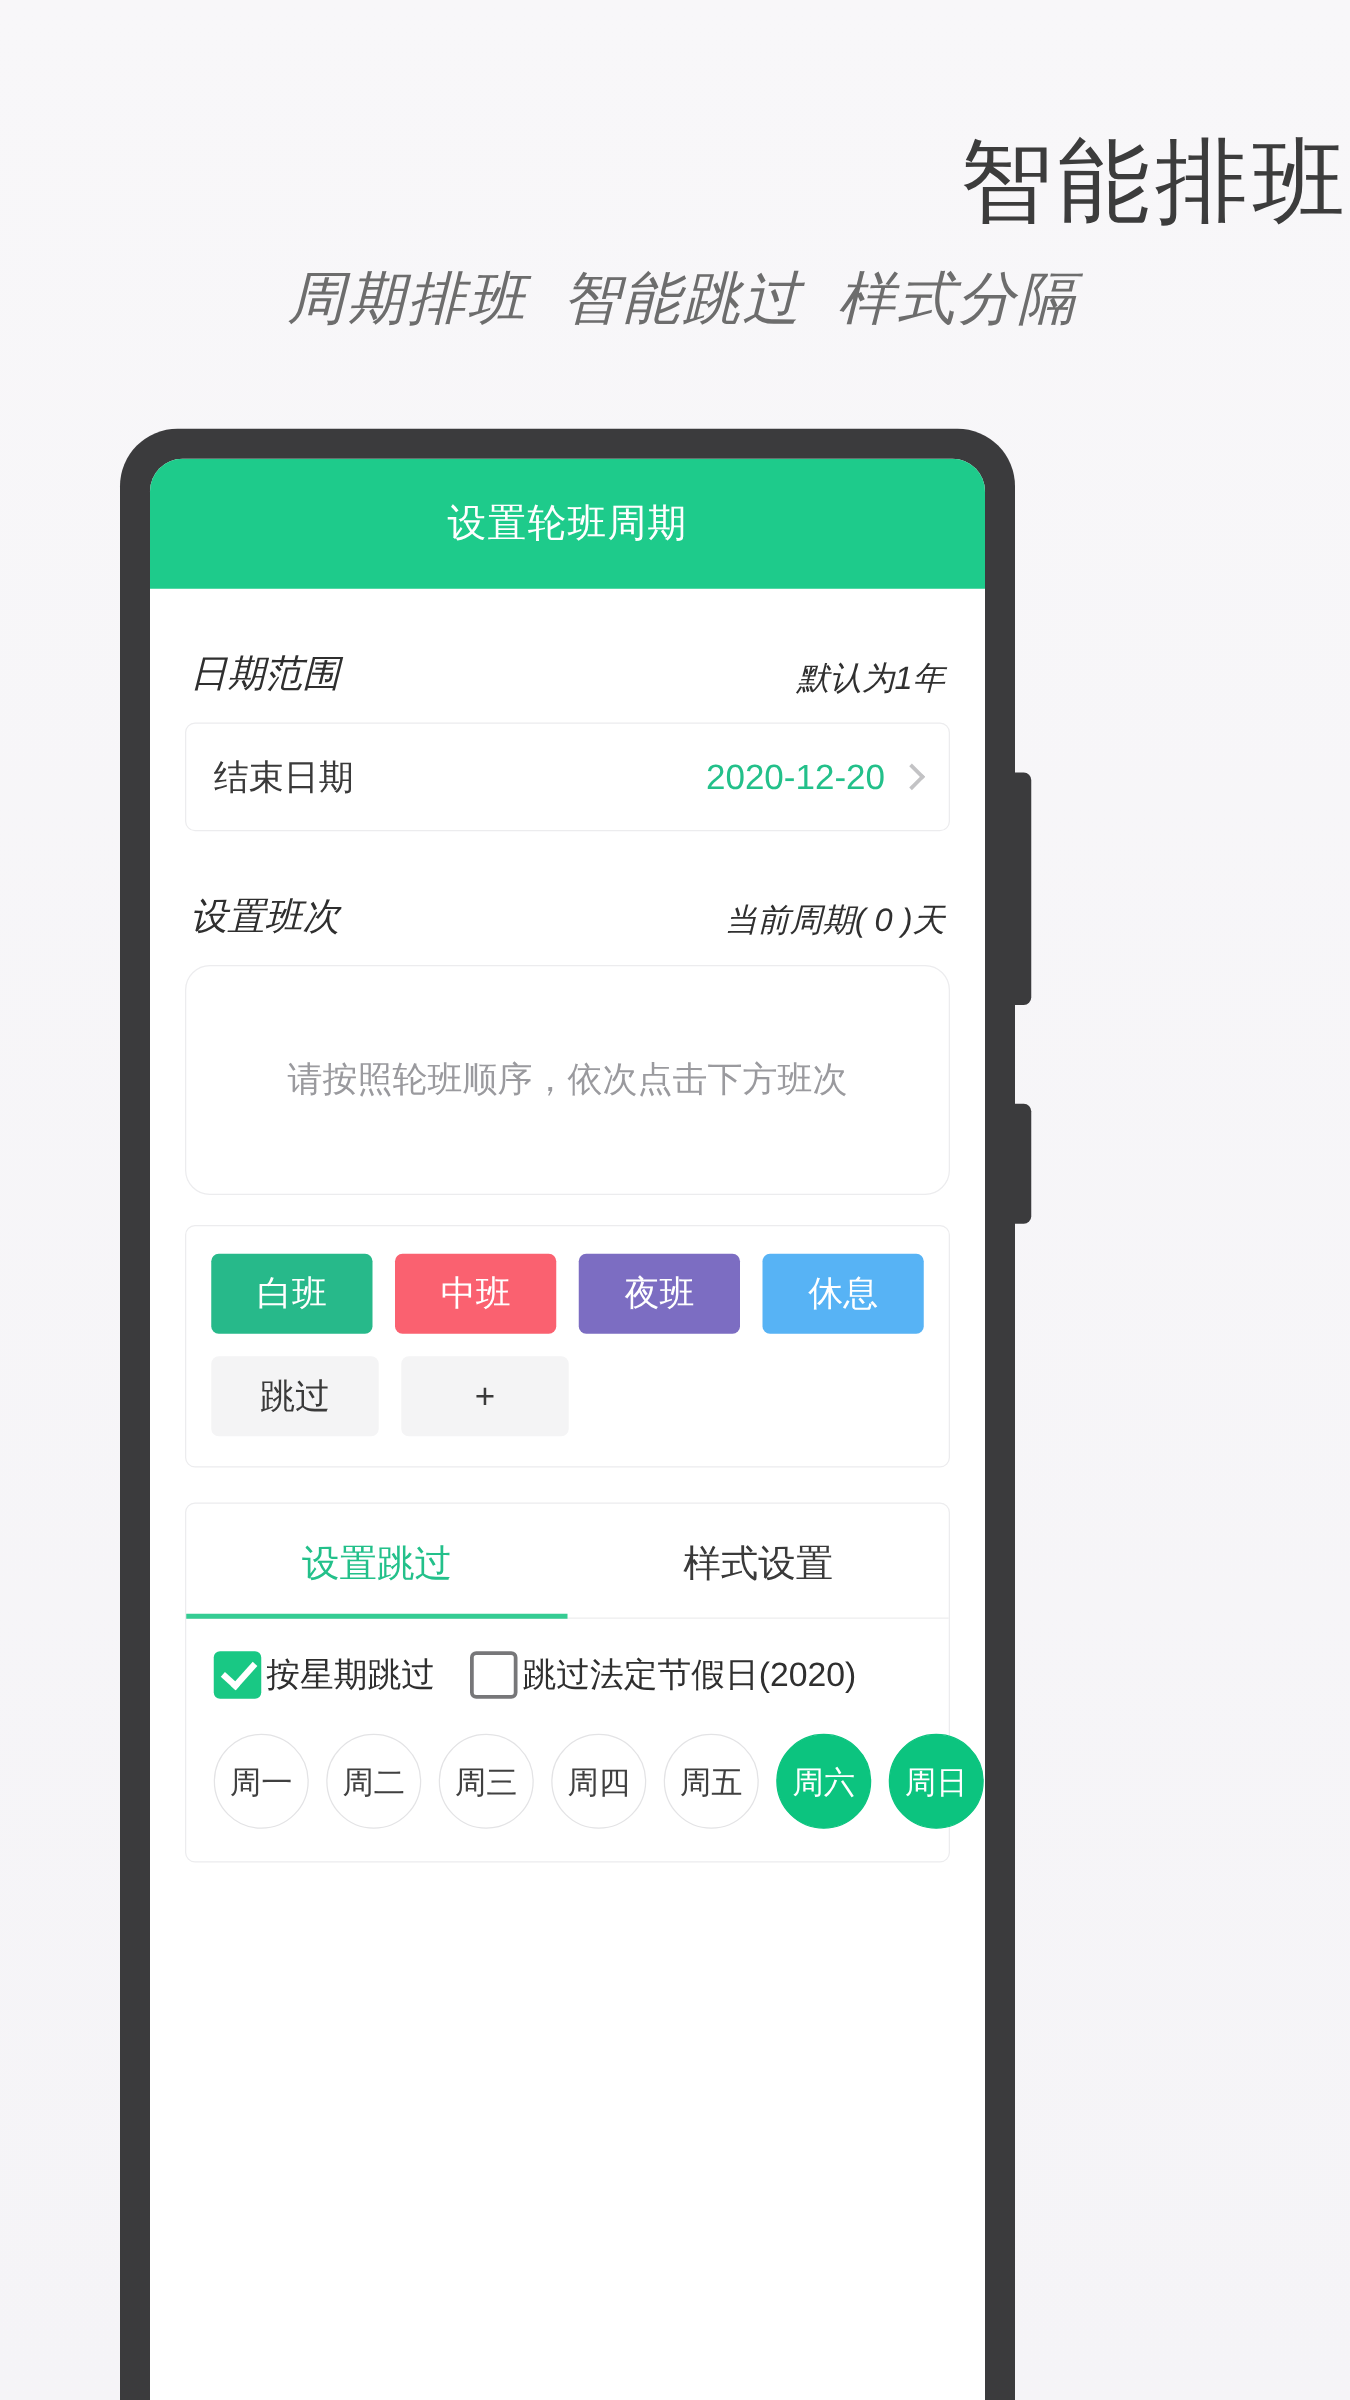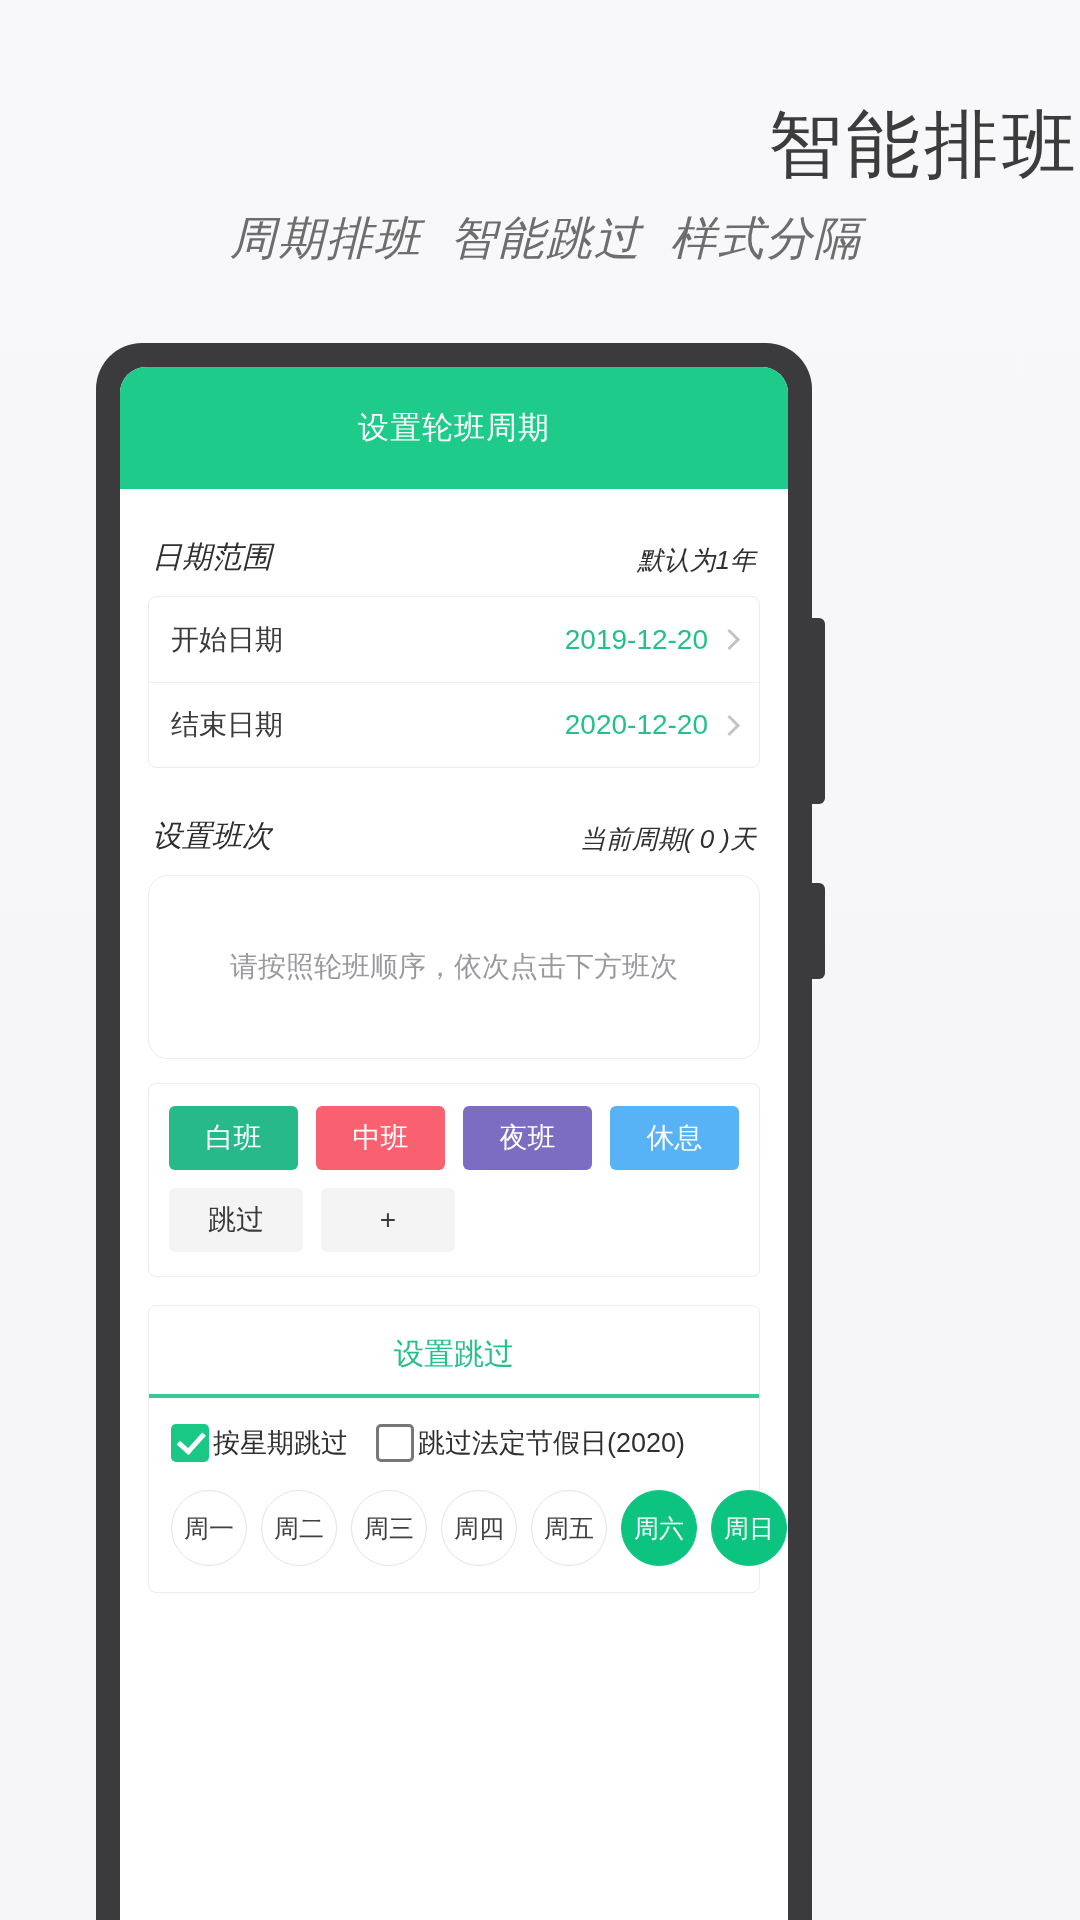--- a/index.html
+++ b/index.html
@@ -60,21 +60,21 @@
   .screen {
     width: 668px; height: 1596px;
     background: #ffffff;
     border-radius: 26px 26px 0 0;
     overflow: hidden;
     position: relative;
   }
 
   
   .appbar {
-    height: 122px;
+    height: 104px;
     background: #1ecb8b;
     display: flex; align-items: center; justify-content: center;
   }
   .appbar-title {
     color: #ffffff;
     font-size: 31px;
     letter-spacing: 1px;
   }
 
   
@@ -224,25 +224,20 @@
 
       <div class="content">
 
         <div class="section-head">
           <div class="lbl">日期范围</div>
           <div class="hint">默认为1年</div>
         </div>
 
         <div class="card">
           <div class="row">
-            <div class="r-label">开始日期</div>
-            <div class="r-value">2019-12-20</div>
-            <div class="chev"></div>
-          </div>
-          <div class="row">
             <div class="r-label">结束日期</div>
             <div class="r-value">2020-12-20</div>
             <div class="chev"></div>
           </div>
         </div>
 
         <div class="section-head">
           <div class="lbl">设置班次</div>
           <div class="hint">当前周期( 0 )天</div>
         </div>
@@ -274,20 +269,23 @@
               <span>+</span>
             </div>
           </div>
         </div>
 
         <div class="tabs-card">
           <div class="tabs">
             <div class="tab active">
               <span>设置跳过</span>
             </div>
+            <div class="tab">
+              <span>样式设置</span>
+            </div>
           </div>
 
           <div class="check-row">
             <div class="cbox on">
               <div class="tick"></div>
             </div>
             <div class="check-label">按星期跳过</div>
             <div class="cbox off"></div>
             <div class="check-label">跳过法定节假日(2020)</div>
           </div>

